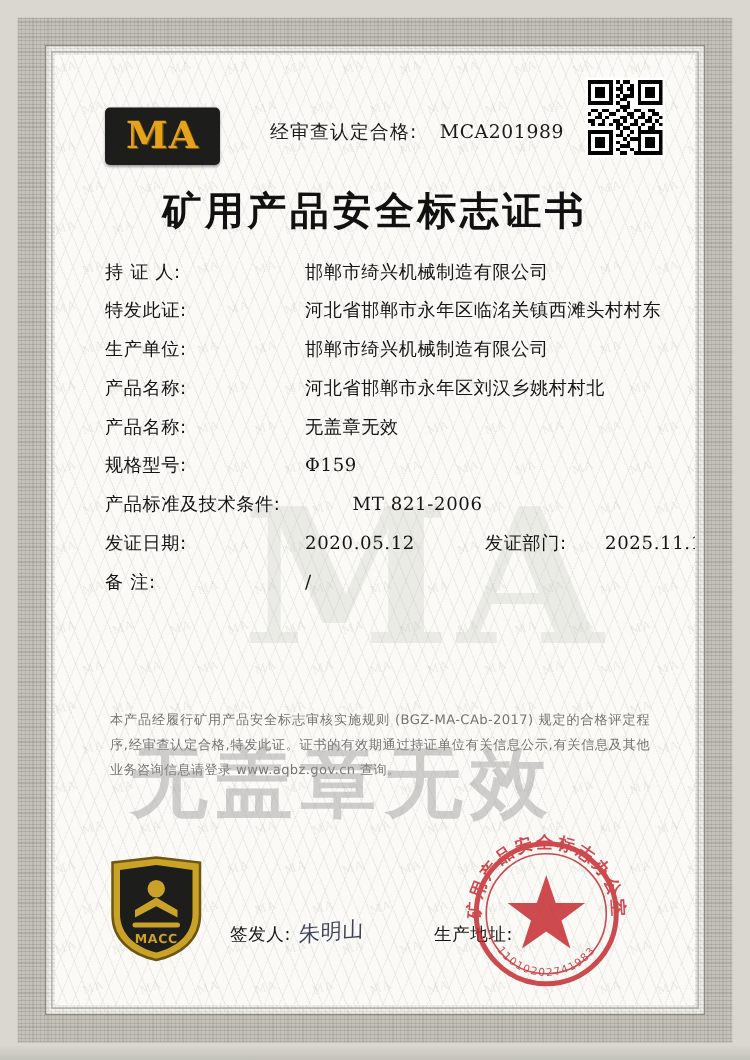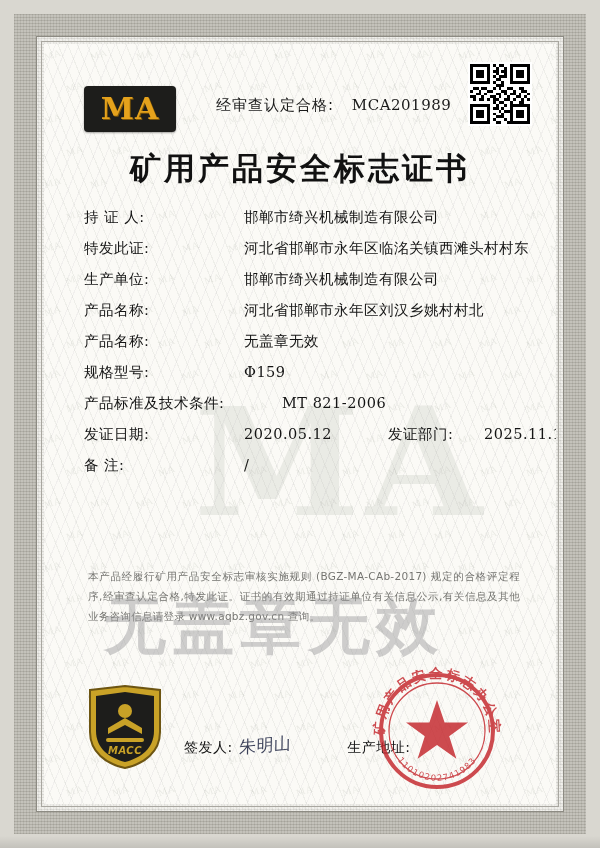--- a/index.html
+++ b/index.html
@@ -229,21 +229,20 @@
     user-select: none;
     white-space: nowrap;
   }
   
   .shield {
     position: absolute;
     left: 42px;
     top: 640px;
     width: 78px;
     height: 86px;
-    font-style: italic;
   }
   
   .sig-row {
     position: absolute;
     left: 140px;
     top: 690px;
     display: flex;
     align-items: flex-end;
     font-family: "DejaVu Sans", sans-serif;
     font-size: 14px;

